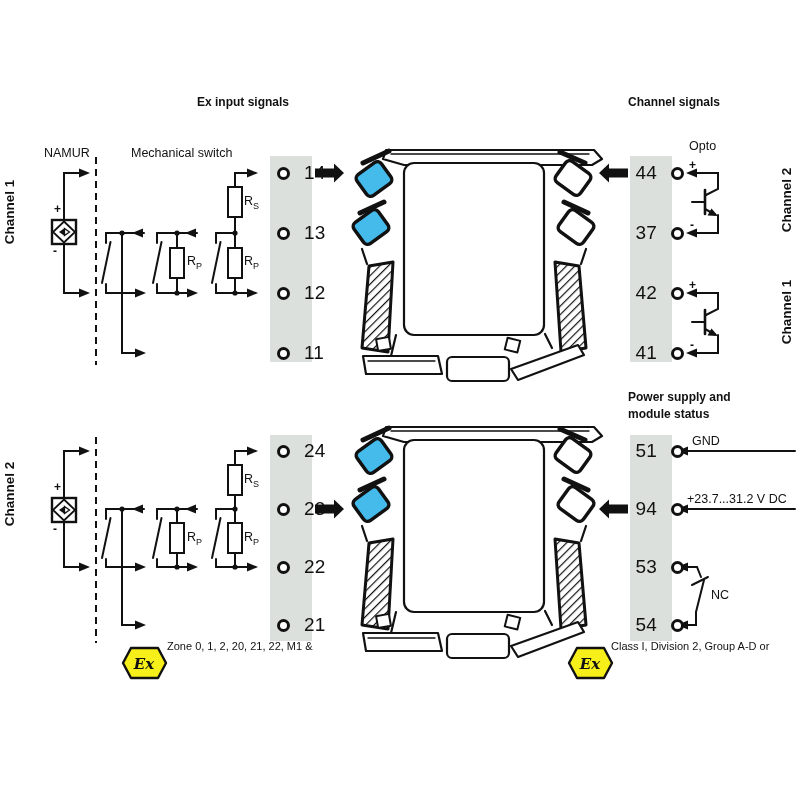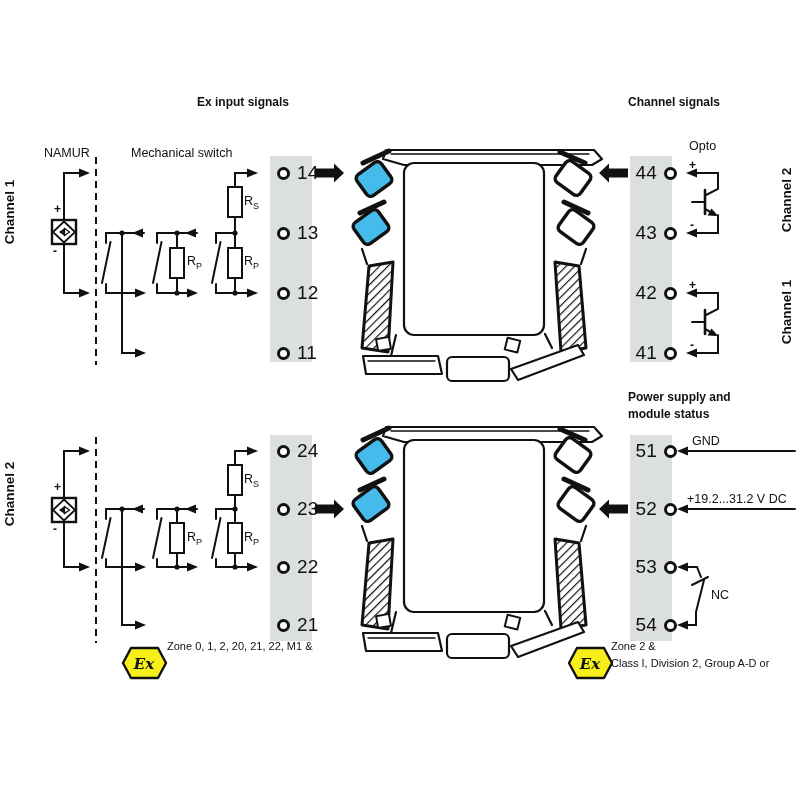--- a/index.html
+++ b/index.html
@@ -8,21 +8,21 @@
     --ex-yellow:#f7ef1a;
   }
   html,body{margin:0;padding:0}
   body{width:800px;height:800px;position:relative;background:#fff;
        font-family:"Liberation Sans",sans-serif;color:#111;overflow:hidden}
   .abs{position:absolute}
   .h{position:absolute;font-weight:bold;font-size:12px;white-space:nowrap}
   .h2{line-height:16.5px;white-space:nowrap}
   .lbl{position:absolute;font-size:12.5px;white-space:nowrap}
   .strip{position:absolute;width:42px;height:206px;background:var(--strip-gray)}
-  .term-row{position:absolute;display:flex;align-items:center;gap:7px;height:22px}
+  .term-row{position:absolute;display:flex;align-items:center;gap:14px;height:22px}
   .ring{width:13px;height:13px;border:3.5px solid #111;border-radius:50%;
         background:#fff;box-sizing:border-box;flex:none}
   .tnum{font-size:19px;line-height:22px;letter-spacing:.2px}
   .tnum.rw{display:inline-block;width:26px;text-align:right}
   .vlabel{position:absolute;white-space:nowrap;font-weight:bold;font-size:13.5px;
           transform:translate(-50%,-50%) rotate(-90deg)}
   .rlbl{position:absolute;font-size:12.5px;white-space:nowrap}
   .rlbl sub{font-size:9px}
   .pm{position:absolute;font-size:12px;font-weight:bold}
   .exglyph{position:absolute;font-family:"DejaVu Serif",serif;font-style:italic;
@@ -235,21 +235,21 @@
 <div class="h" style="left:628px;top:95px">Channel signals</div>
 <div class="h h2" style="left:628px;top:389px">
   <span>Power supply and</span><br>
   <span>module status</span>
 </div>
 
 <div class="lbl" style="left:44px;top:146px">NAMUR</div>
 <div class="lbl" style="left:131px;top:146px">Mechanical switch</div>
 <div class="lbl" style="left:689px;top:139px">Opto</div>
 <div class="lbl" style="left:692px;top:434px">GND</div>
-<div class="lbl" style="left:687px;top:492px">+19.2...31.2 V DC</div>
+<div class="lbl" style="left:687px;top:492px">+23.7...31.2 V DC</div>
 <div class="lbl" style="left:711px;top:588px">NC</div>
 
 <div class="vlabel" style="left:9px;top:212px">Channel 1</div>
 <div class="vlabel" style="left:9px;top:494px">Channel 2</div>
 <div class="vlabel" style="left:786px;top:200px">Channel 2</div>
 <div class="vlabel" style="left:786px;top:312px">Channel 1</div>
 
 <div class="pm" style="left:54px;top:202px">+</div>
 <div class="pm" style="left:53px;top:244px">-</div>
 <div class="pm" style="left:54px;top:480px">+</div>
@@ -298,51 +298,50 @@
 <div class="term-row" style="left:277px;top:614px">
   <span class="ring"></span>
   <span class="tnum">21</span>
   </div>
 
 <div class="term-row" style="left:631px;top:162px">
   <span class="tnum rw">44</span>
   <span class="ring"></span>
   </div>
 <div class="term-row" style="left:631px;top:222px">
-  <span class="tnum rw">43</span>
+  <span class="tnum rw">37</span>
   <span class="ring"></span>
   </div>
 <div class="term-row" style="left:631px;top:282px">
   <span class="tnum rw">42</span>
   <span class="ring"></span>
   </div>
 <div class="term-row" style="left:631px;top:342px">
   <span class="tnum rw">41</span>
   <span class="ring"></span>
   </div>
 
 <div class="term-row" style="left:631px;top:440px">
   <span class="tnum rw">51</span>
   <span class="ring"></span>
   </div>
 <div class="term-row" style="left:631px;top:498px">
-  <span class="tnum rw">52</span>
+  <span class="tnum rw">94</span>
   <span class="ring"></span>
   </div>
 <div class="term-row" style="left:631px;top:556px">
   <span class="tnum rw">53</span>
   <span class="ring"></span>
   </div>
 <div class="term-row" style="left:631px;top:614px">
   <span class="tnum rw">54</span>
   <span class="ring"></span>
   </div>
 
 <div class="exglyph" style="left:144px;top:664px">Ex</div>
 <div class="exglyph" style="left:590px;top:664px">Ex</div>
 
 <div class="abs" style="left:167px;top:638px">
   <div class="exline">Zone 0, 1, 2, 20, 21, 22, M1 &amp;</div>
 </div>
 <div class="abs" style="left:611px;top:638px">
-  <div class="exline">Zone 2 &amp;</div>
   <div class="exline">Class I, Division 2, Group A-D or</div>
 </div>
 
 </body></html>

